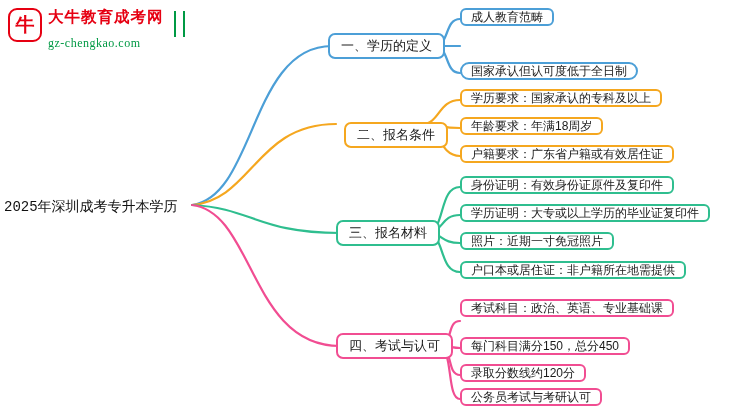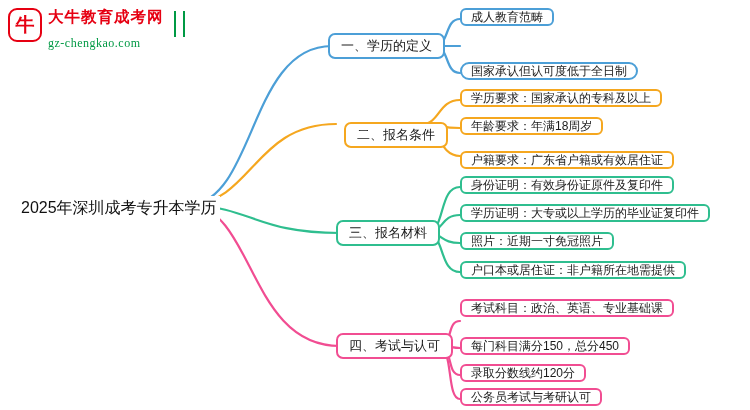--- a/index.html
+++ b/index.html
@@ -4,22 +4,22 @@
 <style>
   html,body{margin:0;padding:0;background:#fff;}
   body{font-family:"Liberation Sans","DejaVu Sans",sans-serif;color:#1a1a1a;}
   .stage{position:relative;width:750px;height:410px;background:#fff;overflow:hidden;}
   .wires{position:absolute;left:0;top:0;z-index:0;}
   .wires path{fill:none;stroke-width:2.2;stroke-linecap:round;}
   .node{position:absolute;z-index:2;background:#fff;border:2px solid #999;border-radius:7px;
         display:flex;align-items:center;white-space:nowrap;box-sizing:border-box;}
   .branch{height:26px;padding:0 11px;font-size:13px;font-weight:500;}
   .leaf{height:18px;padding:0 9px;font-size:12px;border-radius:6px;}
-  .root{position:absolute;left:18px;top:196px;z-index:2;font-size:16px;font-weight:500;
-        color:#111;white-space:nowrap;background:#fff;padding:2px 3px;}
+  .root{position:absolute;left:1px;top:196px;z-index:2;font-size:14px;font-weight:500;
+        color:#111;white-space:nowrap;background:#fff;padding:2px 3px;font-family:Liberation Mono, monospace;}
   .logo{position:absolute;left:8px;top:8px;z-index:2;display:flex;align-items:flex-start;gap:6px;}
   .bull{width:34px;height:34px;border:2.5px solid;border-radius:9px;display:flex;align-items:center;
         justify-content:center;font-size:19px;font-weight:bold;box-sizing:border-box;}
   .logo-txt{display:flex;flex-direction:column;line-height:1.15;font-family:Liberation Serif, serif;}
   .logo-title{font-size:15.5px;font-weight:bold;letter-spacing:1px;}
   .logo-url{font-size:12px;margin-top:11px;letter-spacing:.5px;}
   .seal{width:7px;height:26px;margin-left:4px;border-left:2px solid;border-right:2px solid;margin-top:3px;}
 </style>
 </head>
 <body>
@@ -66,21 +66,21 @@
   <div class="node branch" style="left: 328px; top: 33px; border-color: rgb(76, 159, 215);">一、学历的定义</div>
   <div class="node branch" style="left: 332px; top: 122px; border-color: rgb(245, 167, 31); margin-left: 12px;">二、报名条件</div>
   <div class="node branch" style="left: 336px; top: 220px; border-color: rgb(47, 190, 143);">三、报名材料</div>
   <div class="node branch" style="left: 336px; top: 333px; border-color: rgb(241, 77, 146);">四、考试与认可</div>
 
   <div class="node leaf" style="left: 460px; top: 8px; border-color: rgb(76, 159, 215);">成人教育范畴</div>
   <div class="node leaf" style="left: 460px; top: 62px; border-color: rgb(76, 159, 215); border-radius: 10px;">国家承认但认可度低于全日制</div>
 
   <div class="node leaf" style="left: 460px; top: 89px; border-color: rgb(245, 167, 31);">学历要求：国家承认的专科及以上</div>
   <div class="node leaf" style="left: 460px; top: 117px; border-color: rgb(245, 167, 31);">年龄要求：年满18周岁</div>
-  <div class="node leaf" style="left: 460px; top: 151px; border-color: rgb(245, 167, 31);">户籍要求：广东省户籍或有效居住证</div>
+  <div class="node leaf" style="left: 460px; top: 145px; border-color: rgb(245, 167, 31);">户籍要求：广东省户籍或有效居住证</div>
 
   <div class="node leaf" style="left: 460px; top: 176px; border-color: rgb(47, 190, 143);">身份证明：有效身份证原件及复印件</div>
   <div class="node leaf" style="left: 460px; top: 204px; border-color: rgb(47, 190, 143);">学历证明：大专或以上学历的毕业证复印件</div>
   <div class="node leaf" style="left: 460px; top: 232px; border-color: rgb(47, 190, 143);">照片：近期一寸免冠照片</div>
   <div class="node leaf" style="left: 460px; top: 261px; border-color: rgb(47, 190, 143);">户口本或居住证：非户籍所在地需提供</div>
 
   <div class="node leaf" style="left: 460px; top: 299px; border-color: rgb(241, 77, 146);">考试科目：政治、英语、专业基础课</div>
   <div class="node leaf" style="left: 460px; top: 337px; border-color: rgb(241, 77, 146);">每门科目满分150，总分450</div>
   <div class="node leaf" style="left: 460px; top: 364px; border-color: rgb(241, 77, 146);">录取分数线约120分</div>
   <div class="node leaf" style="left: 460px; top: 388px; border-color: rgb(241, 77, 146);">公务员考试与考研认可</div>

